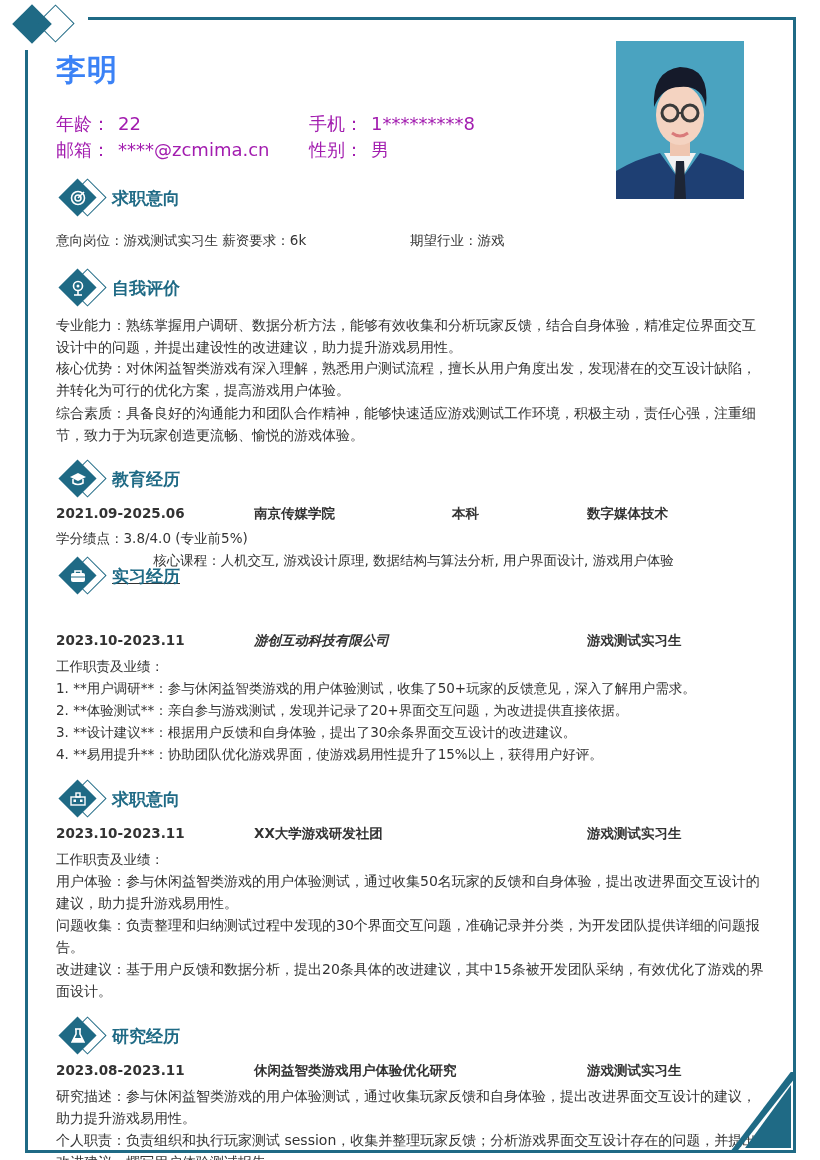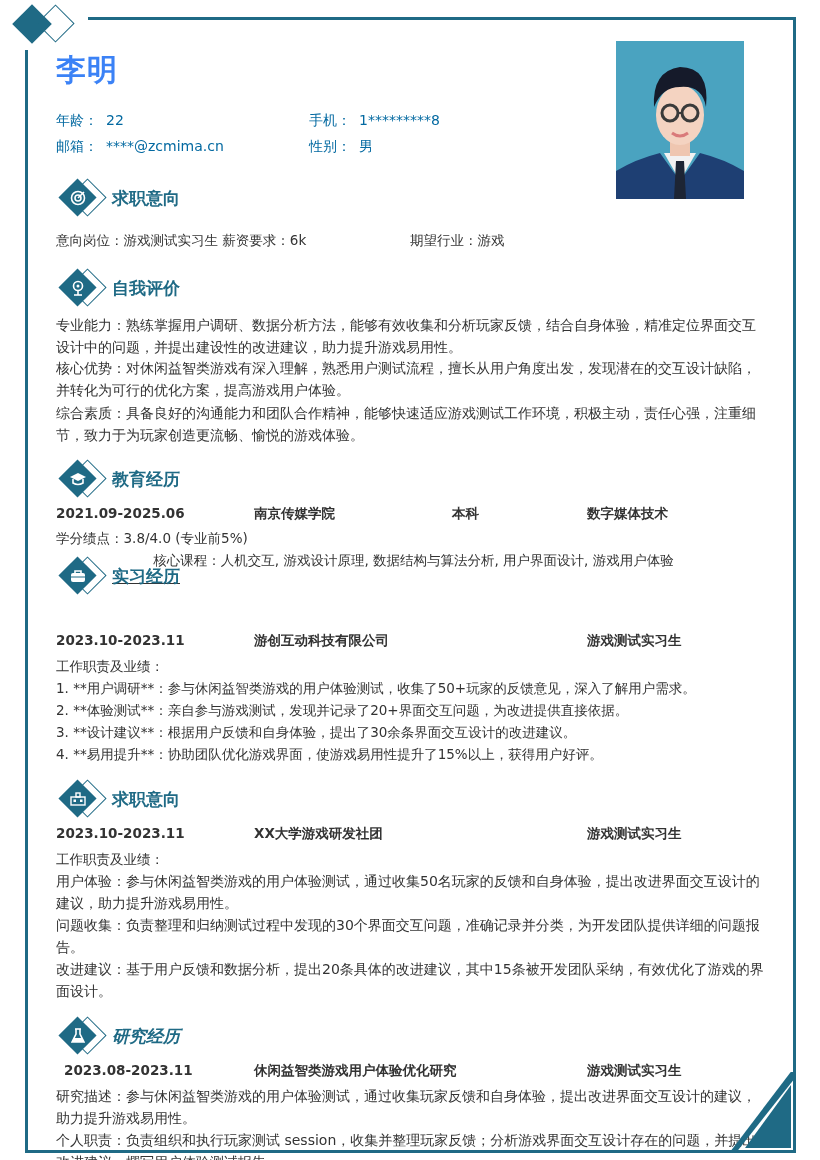--- a/index.html
+++ b/index.html
@@ -13,21 +13,21 @@
     .frame-bottom { position: absolute; left: 25px; top: 1150px; width: 771px; height: 3px; background: #1f6a85; }
 
     .diamond-solid { position: absolute; left: 18px; top: 10px; width: 28px; height: 28px; background: #1f6a85; transform: rotate(45deg); }
     .diamond-outline { position: absolute; left: 42px; top: 10px; width: 27px; height: 27px; border: 1.5px solid #1f6a85; background: transparent; transform: rotate(45deg); }
 
     .corner-tri { position: absolute; left: 745px; top: 1085px; width: 46px; height: 63px; background: #1f6a85; clip-path: polygon(100% 0, 100% 100%, 0 100%); }
     .corner-stripe { position: absolute; left: 730px; top: 1072px; width: 66px; height: 80px; background: #1f6a85; clip-path: polygon(92% 0, 100% 0, 100% 6%, 10% 100%, 0 100%); }
 
     
     .name { position: absolute; left: 56px; top: 50px; font-size: 30px; font-weight: bold; color: #3b82f6; letter-spacing: 1px; }
-    .info { position: absolute; font-size: 14px; color: #0369a1; text-align: right; }
+    .info { position: absolute; font-size: 18px; color: #a21caf; text-align: right; }
     .info .lbl { margin-right: 8px; }
     .photo { position: absolute; left: 616px; top: 41px; width: 128px; height: 158px; background: #4aa3c0; overflow: hidden; }
 
     
     .sec-head { position: absolute; left: 60px; height: 40px; display: flex; align-items: center; }
     .sec-icon-wrap { position: relative; width: 50px; height: 40px; }
     .sec-icon-back { position: absolute; left: 14px; top: 6px; width: 27px; height: 27px; border: 1.5px solid #1f6a85; background: #fff; transform: rotate(45deg); }
     .sec-icon-front { position: absolute; left: 4px; top: 6px; width: 27px; height: 27px; background: #1f6a85; transform: rotate(45deg); }
     .sec-icon-glyph { position: absolute; left: 7px; top: 9px; width: 22px; height: 22px; display: flex; align-items: center; justify-content: center; }
     .sec-title { font-size: 17px; font-weight: bold; color: #1f6a85; margin-left: 2px; }
@@ -144,21 +144,21 @@
           <rect x="1" y="4" width="14" height="9" rx="2" fill="#fff"></rect>
           <path d="M5 4 L5 2 L11 2 L11 4" fill="none" stroke="#fff" stroke-width="1.6"></path>
           <line x1="1" y1="8" x2="15" y2="8" stroke="#1f6a85" stroke-width="1"></line>
         </svg>
     </div>
   </div>
   <span class="sec-title">实习经历</span>
 </div>
 <div class="row" style="top:632px;">
   <span style="left:0;">2023.10-2023.11</span>
-  <span style="left:198px;">游创互动科技有限公司</span>
+  <span style="left:198px;font-style:italic;">游创互动科技有限公司</span>
   <span style="left:531px;">游戏测试实习生</span>
 </div>
 <div class="line" style="top:655px;">工作职责及业绩：</div>
 <div class="line" style="top:677px;">1. **用户调研**：参与休闲益智类游戏的用户体验测试，收集了50+玩家的反馈意见，深入了解用户需求。</div>
 <div class="line" style="top:699px;">2. **体验测试**：亲自参与游戏测试，发现并记录了20+界面交互问题，为改进提供直接依据。</div>
 <div class="line" style="top:721px;">3. **设计建议**：根据用户反馈和自身体验，提出了30余条界面交互设计的改进建议。</div>
 <div class="line" style="top:743px;">4. **易用提升**：协助团队优化游戏界面，使游戏易用性提升了15%以上，获得用户好评。</div>
 
 <div class="sec-head" style="top:779px;">
   <div class="sec-icon-wrap">
@@ -178,36 +178,36 @@
 <div class="row" style="top:825px;">
   <span style="left:0;">2023.10-2023.11</span>
   <span style="left:198px;">XX大学游戏研发社团</span>
   <span style="left:531px;">游戏测试实习生</span>
 </div>
 <div class="line" style="top:848px;">工作职责及业绩：</div>
 <div class="para" style="top:870px;">用户体验：参与休闲益智类游戏的用户体验测试，通过收集50名玩家的反馈和自身体验，提出改进界面交互设计的建议，助力提升游戏易用性。</div>
 <div class="para" style="top:914px;">问题收集：负责整理和归纳测试过程中发现的30个界面交互问题，准确记录并分类，为开发团队提供详细的问题报告。</div>
 <div class="para" style="top:958px;">改进建议：基于用户反馈和数据分析，提出20条具体的改进建议，其中15条被开发团队采纳，有效优化了游戏的界面设计。</div>
 
-<div class="sec-head" style="top:1016px;font-style:italic;">
+<div class="sec-head" style="top:1016px;">
   <div class="sec-icon-wrap">
     <div class="sec-icon-back"></div>
     <div class="sec-icon-front"></div>
     <div class="sec-icon-glyph">
       <svg width="14" height="16" viewBox="0 0 14 16">
           <path d="M5 1 L5 6 L1 14 L13 14 L9 6 L9 1" fill="none" stroke="#fff" stroke-width="1.6"></path>
           <line x1="4" y1="1" x2="10" y2="1" stroke="#fff" stroke-width="1.6"></line>
           <path d="M3 10 L11 10 L13 14 L1 14 Z" fill="#fff"></path>
         </svg>
     </div>
   </div>
   <span class="sec-title">研究经历</span>
 </div>
 <div class="row" style="top:1062px;">
-  <span style="left:8px;">2023.08-2023.11</span>
+  <span style="left:0;">2023.08-2023.11</span>
   <span style="left:198px;">休闲益智类游戏用户体验优化研究</span>
   <span style="left:531px;">游戏测试实习生</span>
 </div>
 <div class="para" style="top:1085px;">研究描述：参与休闲益智类游戏的用户体验测试，通过收集玩家反馈和自身体验，提出改进界面交互设计的建议，助力提升游戏易用性。</div>
 <div class="para" style="top:1129px;">个人职责：负责组织和执行玩家测试 session，收集并整理玩家反馈；分析游戏界面交互设计存在的问题，并提出改进建议；撰写用户体验测试报告。</div>
 
 <div class="frame-bottom"></div>
 <div class="corner-stripe"></div>
 <div class="corner-tri"></div>
 

